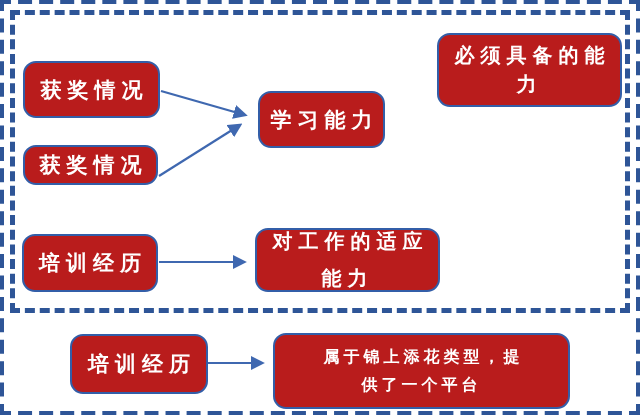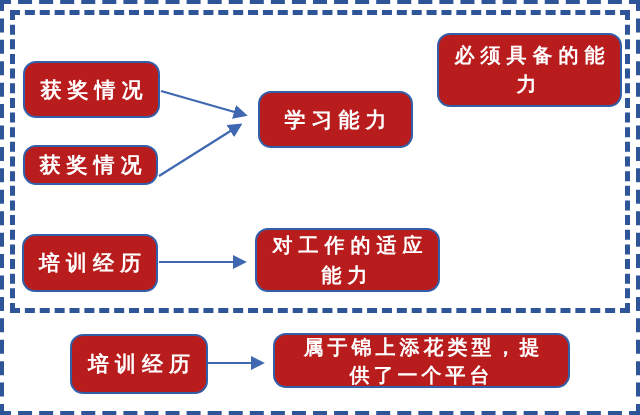--- a/index.html
+++ b/index.html
@@ -55,24 +55,24 @@
     justify-content: center;
     text-align: center;
     white-space: pre-line;
     text-indent: 6px;
     font-family: Liberation Serif, serif;
   }
   .n-project      { left: 23px;  top: 61px;  width: 137px; height: 57px; font-size: 21px; letter-spacing: 6px; }
   .n-awards       { left: 23px;  top: 145px; width: 135px; height: 40px; font-size: 21px; letter-spacing: 6px; }
   .n-internship   { left: 22px;  top: 234px; width: 136px; height: 58px; font-size: 21px; letter-spacing: 6px; }
   .n-training     { left: 22px;  top: 334px; width: 138px; height: 60px; font-size: 21px; letter-spacing: 6px; margin-left: 48px; }
-  .n-learning     { left: 258px; top: 91px;  width: 155px; height: 57px; font-size: 21px; letter-spacing: 6px; }
-  .n-adaptability { left: 255px; top: 228px; width: 185px; height: 64px; font-size: 20px; letter-spacing: 6px; line-height: 30px; }
+  .n-learning     { left: 258px; top: 91px;  width: 127px; height: 57px; font-size: 21px; letter-spacing: 6px; }
+  .n-adaptability { left: 255px; top: 228px; width: 185px; height: 64px; font-size: 20px; letter-spacing: 6px; line-height: 37px; }
   .n-required     { left: 437px; top: 33px;  width: 185px; height: 74px; font-size: 20px; letter-spacing: 6px; line-height: 29px; }
-  .n-bonus        { left: 273px; top: 333px; width: 297px; height: 55px; font-size: 20px; letter-spacing: 4px; line-height: 28px; text-indent: 4px; }
+  .n-bonus        { left: 273px; top: 333px; width: 297px; height: 76px; font-size: 16px; letter-spacing: 4px; line-height: 28px; text-indent: 4px; }
   
   .watermark {
     position: absolute;
     left: 503px;
     top: 368px;
     width: 135px;
     height: 45px;
     pointer-events: none;
     margin-top: 48px;
   }

